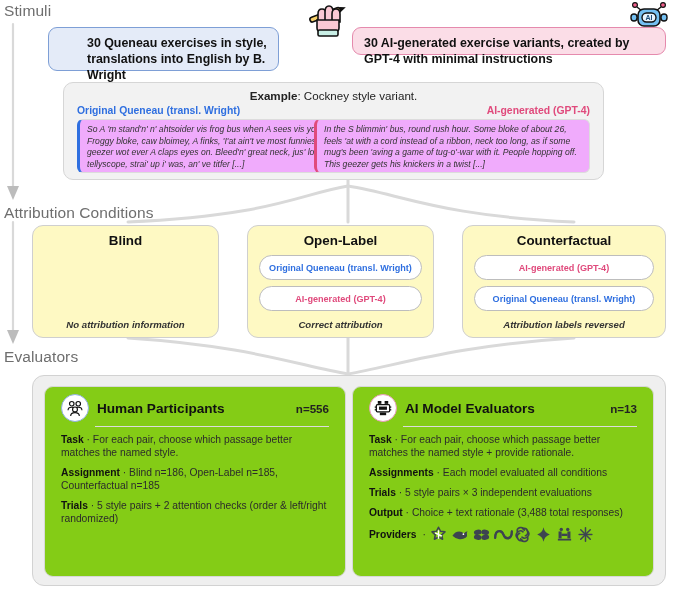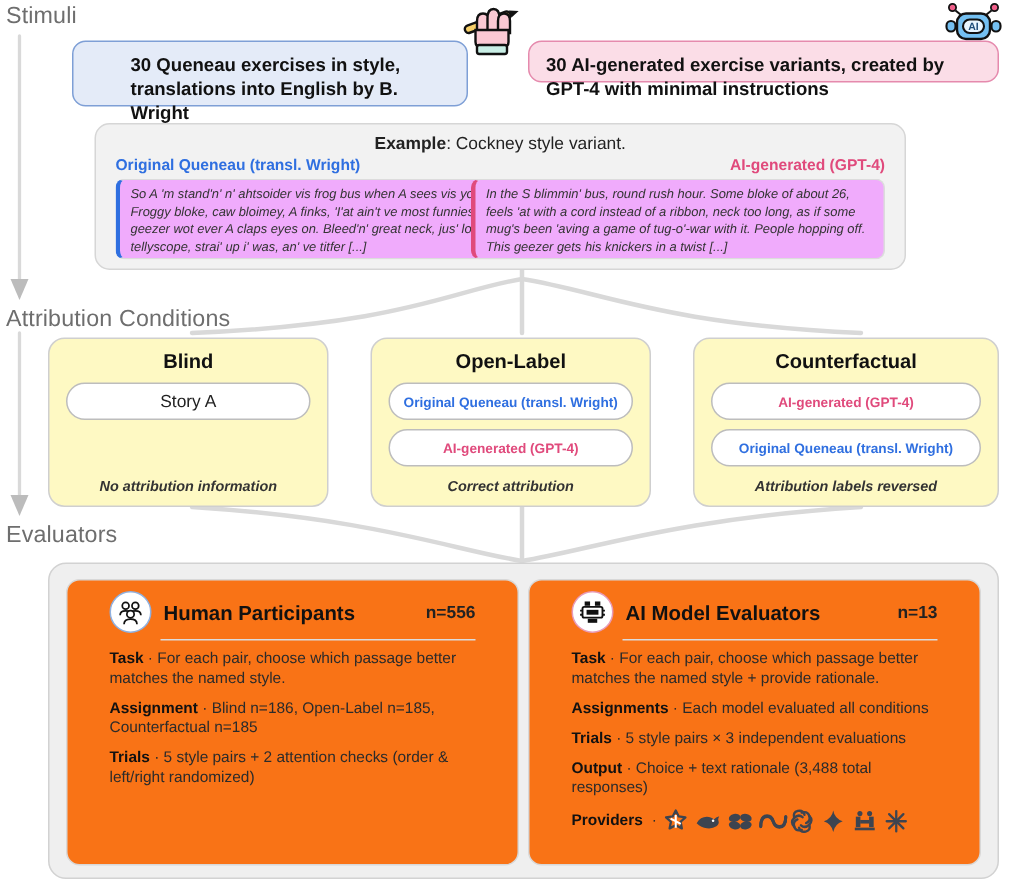--- a/index.html
+++ b/index.html
@@ -20,21 +20,21 @@
   #sec-cond{left:4px;top:204px;}
   #sec-eval{left:4px;top:348px;}
 
   
   .stim{
     position:absolute;border-radius:9px;border:1.6px solid #7e9fd6;
     background:#e4ebf8;box-sizing:border-box;
     padding:7px 11px;font-weight:bold;font-size:12.4px;line-height:16px;
     color:#111;
   }
-  #stim-human{left:48px;top:27px;width:264px;height:44px;padding-left:38px;}
+  #stim-human{left:48px;top:27px;width:231px;height:44px;padding-left:38px;}
   #stim-ai{left:352px;top:27px;width:314px;height:28px;
     border-color:#e58aad;background:#fbdde7;}
 
   
   #example-panel{
     position:absolute;left:63px;top:82px;width:541px;height:98px;
     border-radius:10px;border:1.3px solid #d6d6d6;background:#f2f2f2;
     box-sizing:border-box;
   }
   #example-caption{
@@ -85,22 +85,22 @@
   }
 
   
   #eval-outer{
     position:absolute;left:32px;top:375px;width:634px;height:211px;
     border-radius:12px;border:1.4px solid #d2d2d2;background:#efefef;
     box-sizing:border-box;
   }
   .eval-card{
     position:absolute;top:10px;height:191px;box-sizing:border-box;
-    background:#f97316;border:1px solid #d8d8d8;border-radius:9px;
-    padding:8px 28px;
+    background:#84cc16;border:1px solid #d8d8d8;border-radius:9px;
+    padding:8px 16px;
   }
   #eval-human{left:11px;width:302px;}
   #eval-ai{right:11px;width:302px;}
   .eval-head{display:flex;align-items:center;gap:8px;height:26px;}
   .badge{
     width:26px;height:26px;border-radius:50%;flex:0 0 26px;
     border:1.6px solid #8fb0e0;background:#fff;
     display:flex;align-items:center;justify-content:center;
   }
   .badge.pink{border-color:#e89ab8;}
@@ -186,21 +186,20 @@
       <b>Example</b><span>: Cockney style variant.</span>
     </div>
     <div class="col-head" id="head-orig">Original Queneau (transl. Wright)</div>
     <div class="col-head" id="head-ai">AI-generated (GPT-4)</div>
     <div class="quote" id="quote-orig">So A 'm stand'n' n' ahtsoider vis frog bus when A sees vis young Froggy bloke, caw bloimey, A finks, 'I'at ain't ve most funniest look'n' geezer wot ever A claps eyes on. Bleed'n' great neck, jus' loike a tellyscope, strai' up i' was, an' ve titfer [...]</div>
     <div class="quote" id="quote-ai">In the S blimmin' bus, round rush hour. Some bloke of about 26, feels 'at with a cord instead of a ribbon, neck too long, as if some mug's been 'aving a game of tug-o'-war with it. People hopping off. This geezer gets his knickers in a twist [...]</div>
   </div>
 
   <div class="cond" id="cond-blind">
     <div class="cond-title">Blind</div>
-    <div class="pill pill-1">Story A</div>
     <div class="cond-note">No attribution information</div>
   </div>
 
   <div class="cond" id="cond-open">
     <div class="cond-title">Open-Label</div>
     <div class="pill pill-1 small blue">Original Queneau (transl. Wright)</div>
     <div class="pill pill-2 small pink">AI-generated (GPT-4)</div>
     <div class="cond-note">Correct attribution</div>
   </div>
 

